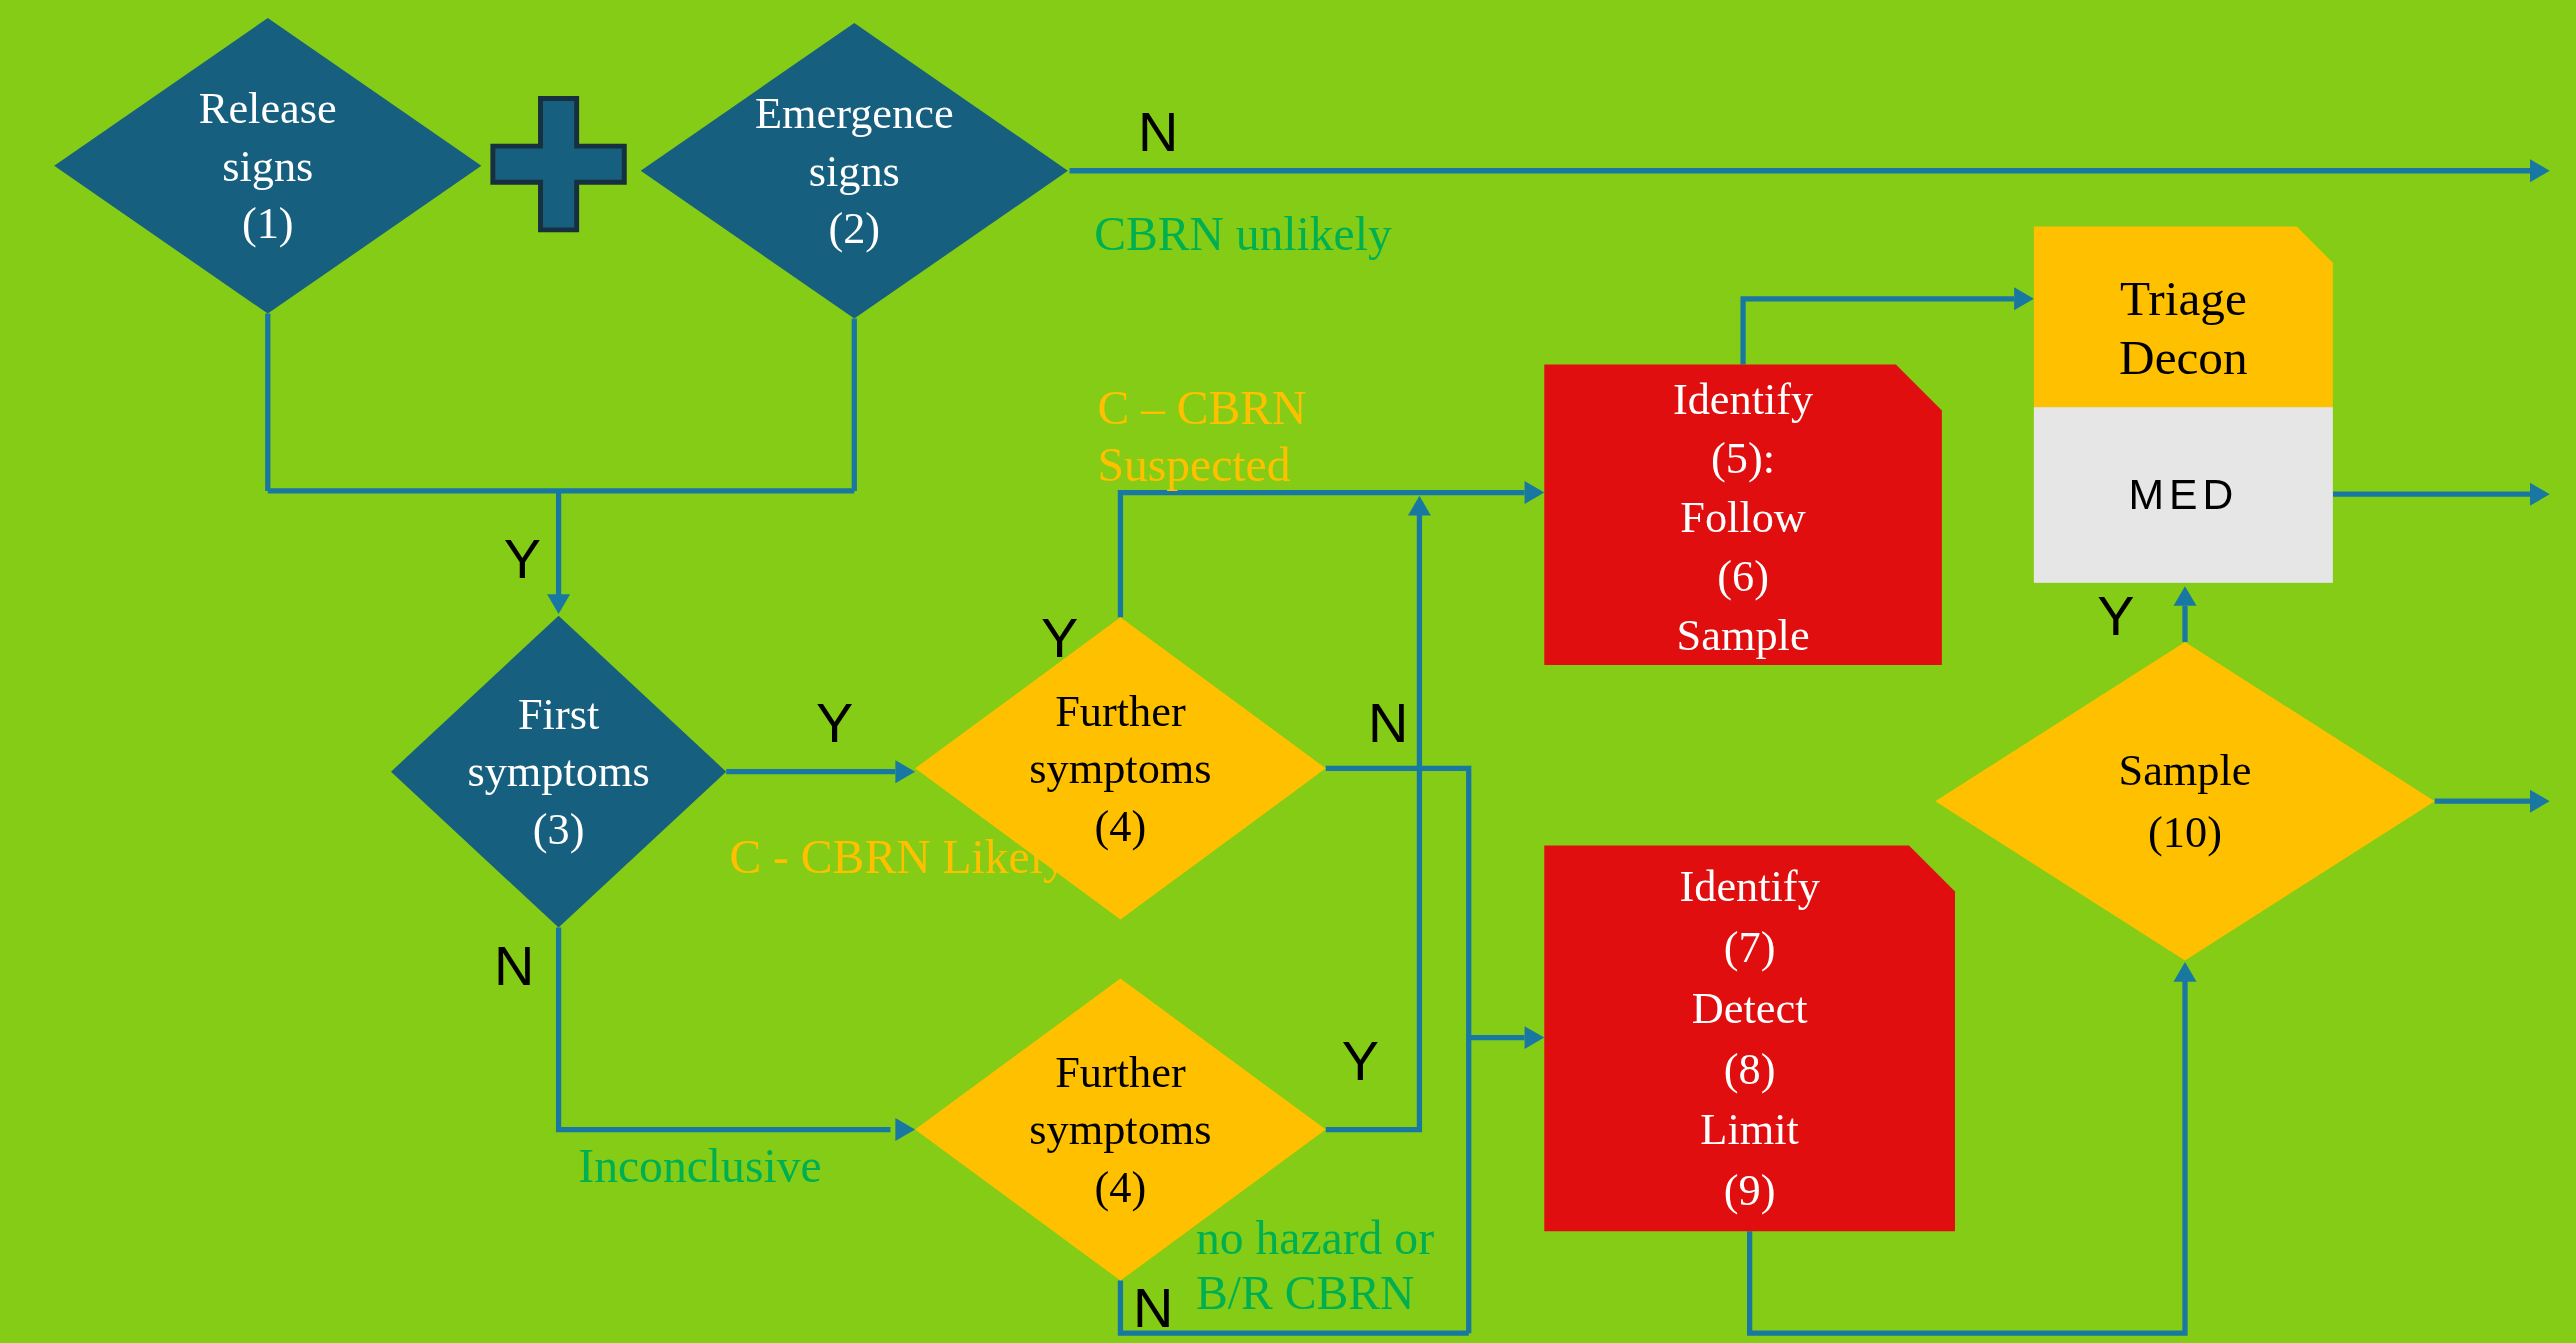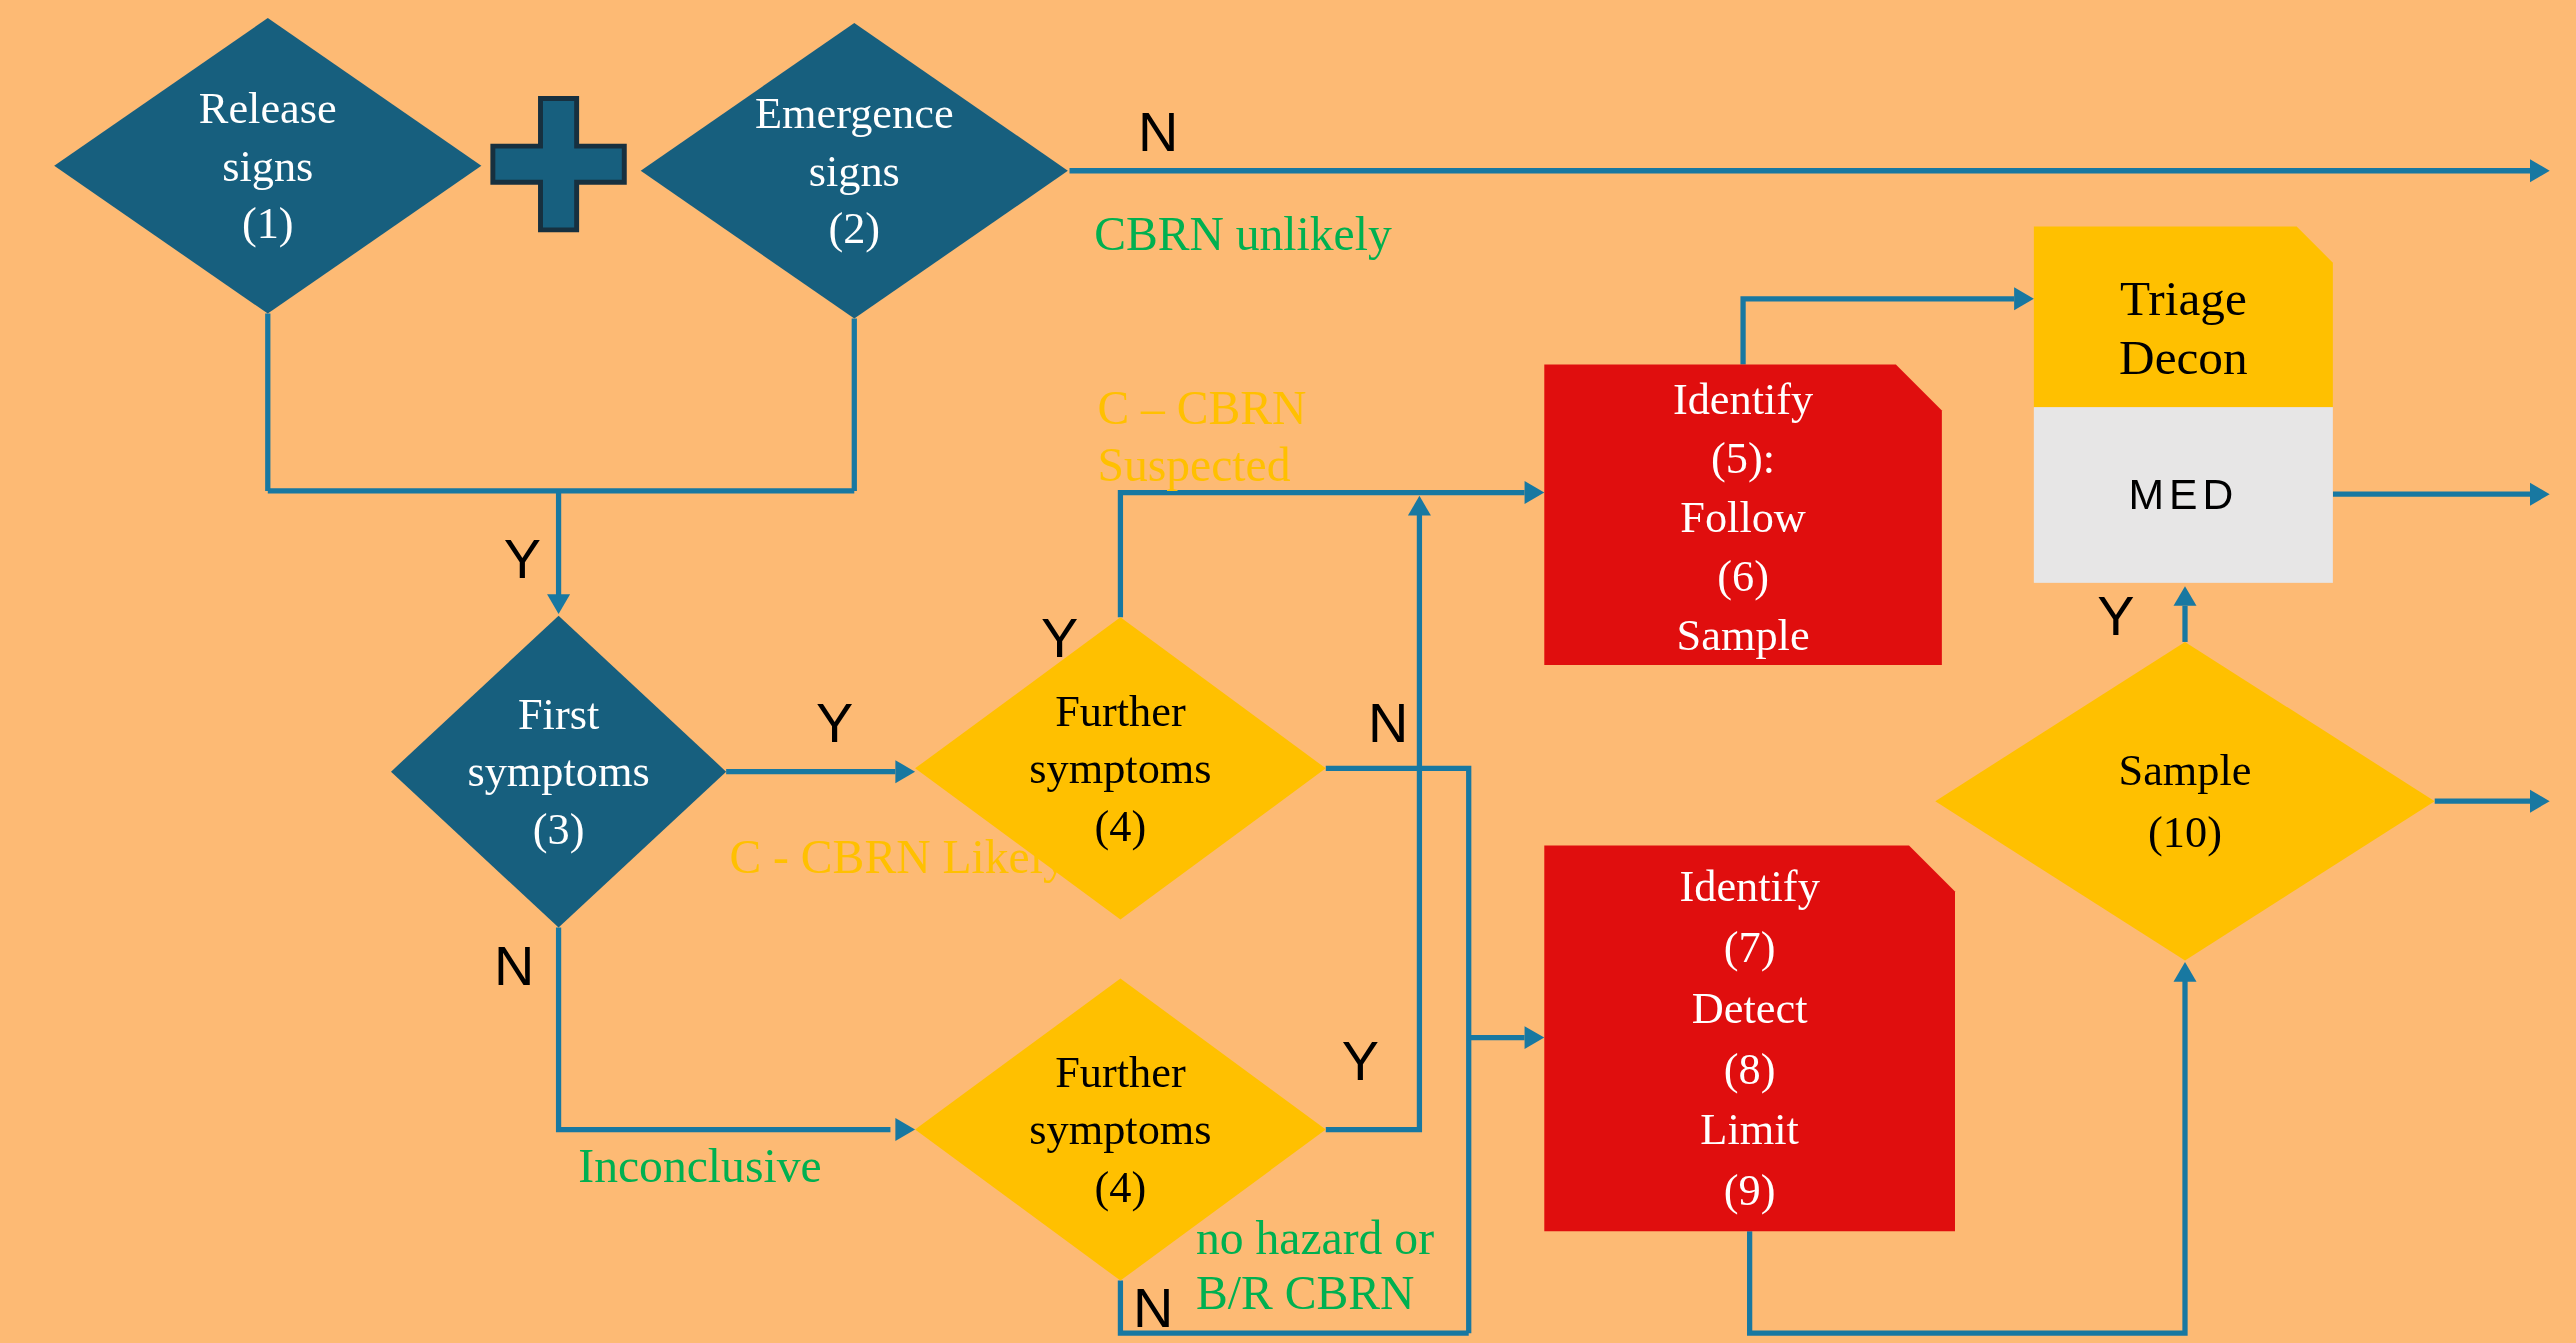--- a/index.html
+++ b/index.html
@@ -1,17 +1,17 @@
 <!DOCTYPE html>
 <html style="font-size:10.2px"><head>
 <meta charset="utf-8">
 <style>
   html,body{margin:0;padding:0;background:#ffffff;}
   body{width:2576px;height:1343px;}
-  .stage{position:relative;width:2576px;height:1343px;background:#fdba74;overflow:hidden;}
+  .stage{position:relative;width:2576px;height:1343px;background:#84cc16;overflow:hidden;}
   svg{display:block;width:2576px;height:1343px;}
   .t-node{font-family:"Liberation Serif",serif;font-size:27px;}
   .t-node-big{font-family:"Liberation Serif",serif;font-size:30px;}
   .t-med{font-family:"Liberation Sans",sans-serif;font-size:26px;letter-spacing:3px;}
   .t-yn{font-family:"Liberation Sans",sans-serif;font-size:34px;}
   .t-ann{font-family:"Liberation Serif",serif;font-size:29px;}
   .edge{fill:none;stroke-width:3.2px;}
   .plus{stroke:#17303f;stroke-width:3px;}
 </style>
 </head>

